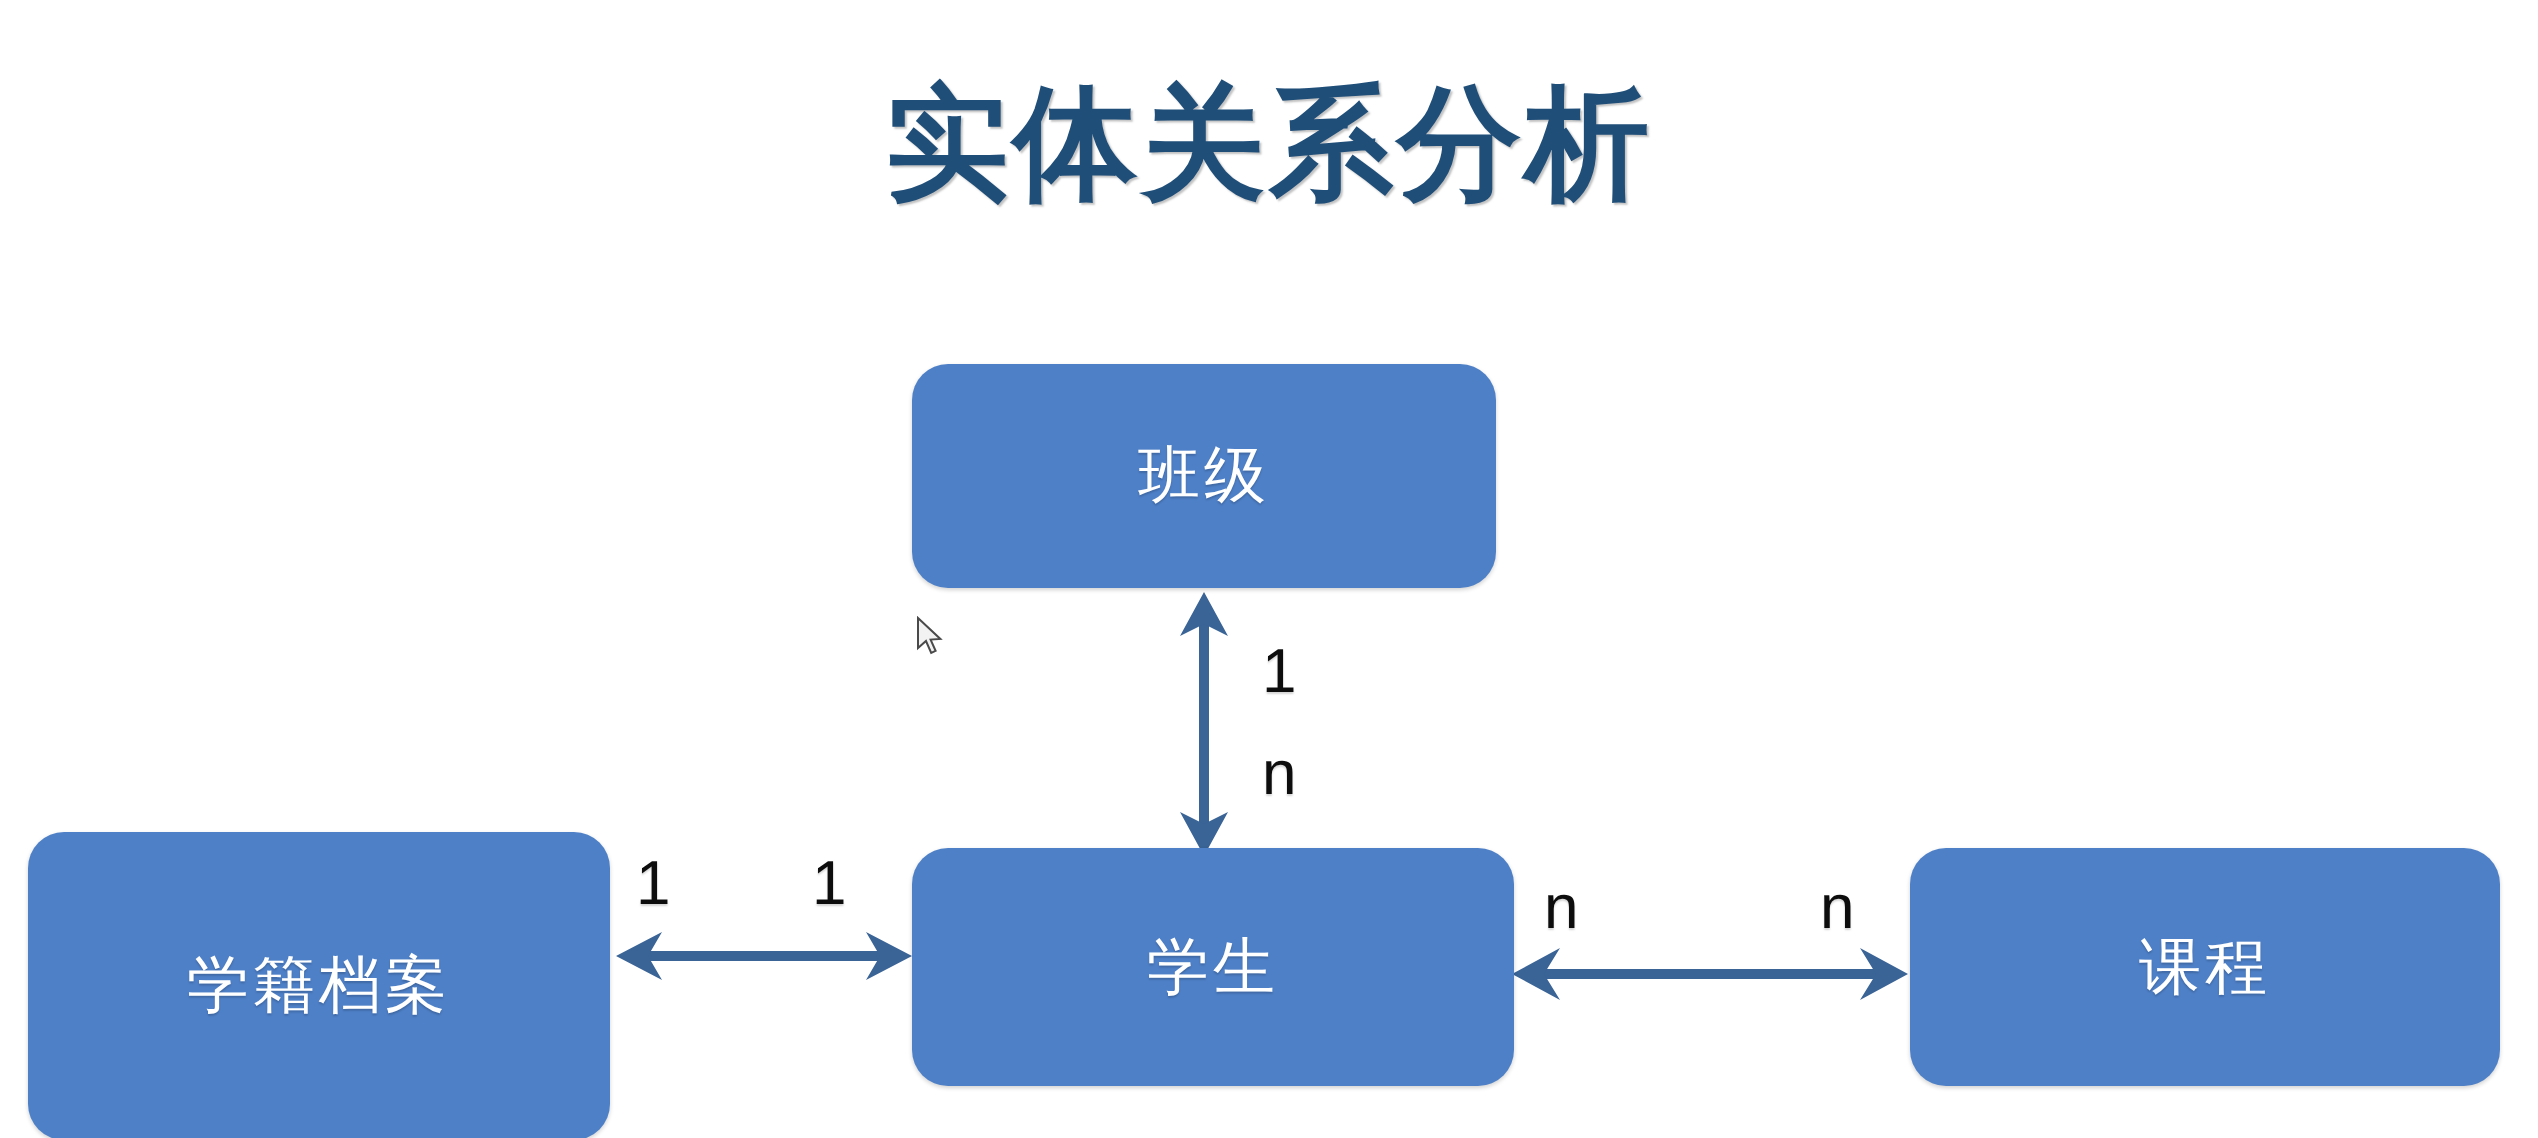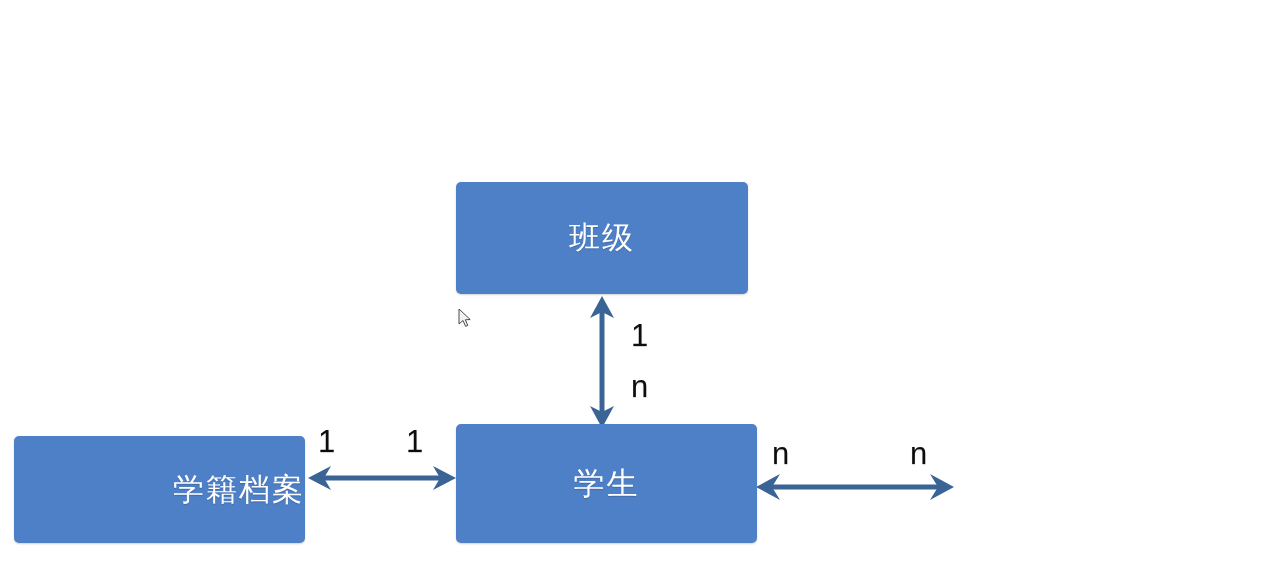--- a/index.html
+++ b/index.html
@@ -36,33 +36,33 @@
     color: #1f4e79;
     letter-spacing: 2px;
     text-shadow: 1px 1px 1px rgba(120,120,120,0.45);
     white-space: nowrap;
   }
 
   
   .entity {
     position: absolute;
     background: #4e80c8;
-    border-radius: 5px;
+    border-radius: 18px;
     box-shadow: 0 1px 2px rgba(0,0,0,0.18);
     display: flex;
     align-items: center;
     justify-content: center;
     color: #ffffff;
     font-size: 31px;
     letter-spacing: 2px;
     text-shadow: 0 1px 1px rgba(0,0,0,0.18);
   }
 
   #entity-class   { left: 456px; top: 182px; width: 292px; height: 112px; }
-  #entity-record  { left: 14px;  top: 436px; width: 291px; height: 107px; justify-content: flex-end; }
+  #entity-record  { left: 14px;  top: 416px; width: 291px; height: 154px; }
   #entity-student { left: 456px; top: 424px; width: 301px; height: 119px; }
   #entity-course  { left: 955px; top: 424px; width: 295px; height: 119px; }
 
   
   #connectors {
     position: absolute;
     left: 0; top: 0;
     width: 1269px;
     height: 569px;
     pointer-events: none;
@@ -91,20 +91,21 @@
     top: 308px;
     width: 14px;
     height: 20px;
   }
 </style>
 </head>
 <body>
 
 <div id="slide">
 
+  <div class="slide-title">实体关系分析</div>
 
   <svg id="connectors" viewBox="0 0 1269 569" width="1269" height="569">
     <defs>
       <linearGradient id="connGrad" x1="0" y1="0" x2="0" y2="1">
         <stop offset="0%" stop-color="#33598a"></stop>
         <stop offset="50%" stop-color="#3a6396"></stop>
         <stop offset="100%" stop-color="#4a76ad"></stop>
       </linearGradient>
     </defs>
 
@@ -132,20 +133,23 @@
   </div>
 
   <div class="entity" id="entity-record">
     <span>学籍档案</span>
   </div>
 
   <div class="entity" id="entity-student">
     <span>学生</span>
   </div>
 
+  <div class="entity" id="entity-course">
+    <span>课程</span>
+  </div>
 
   <div class="card-label" id="label-class-1">1</div>
 
   <div class="card-label" id="label-class-n">n</div>
 
   <div class="card-label" id="label-record-1">1</div>
 
   <div class="card-label" id="label-student-1">1</div>
 
   <div class="card-label" id="label-student-n">n</div>

